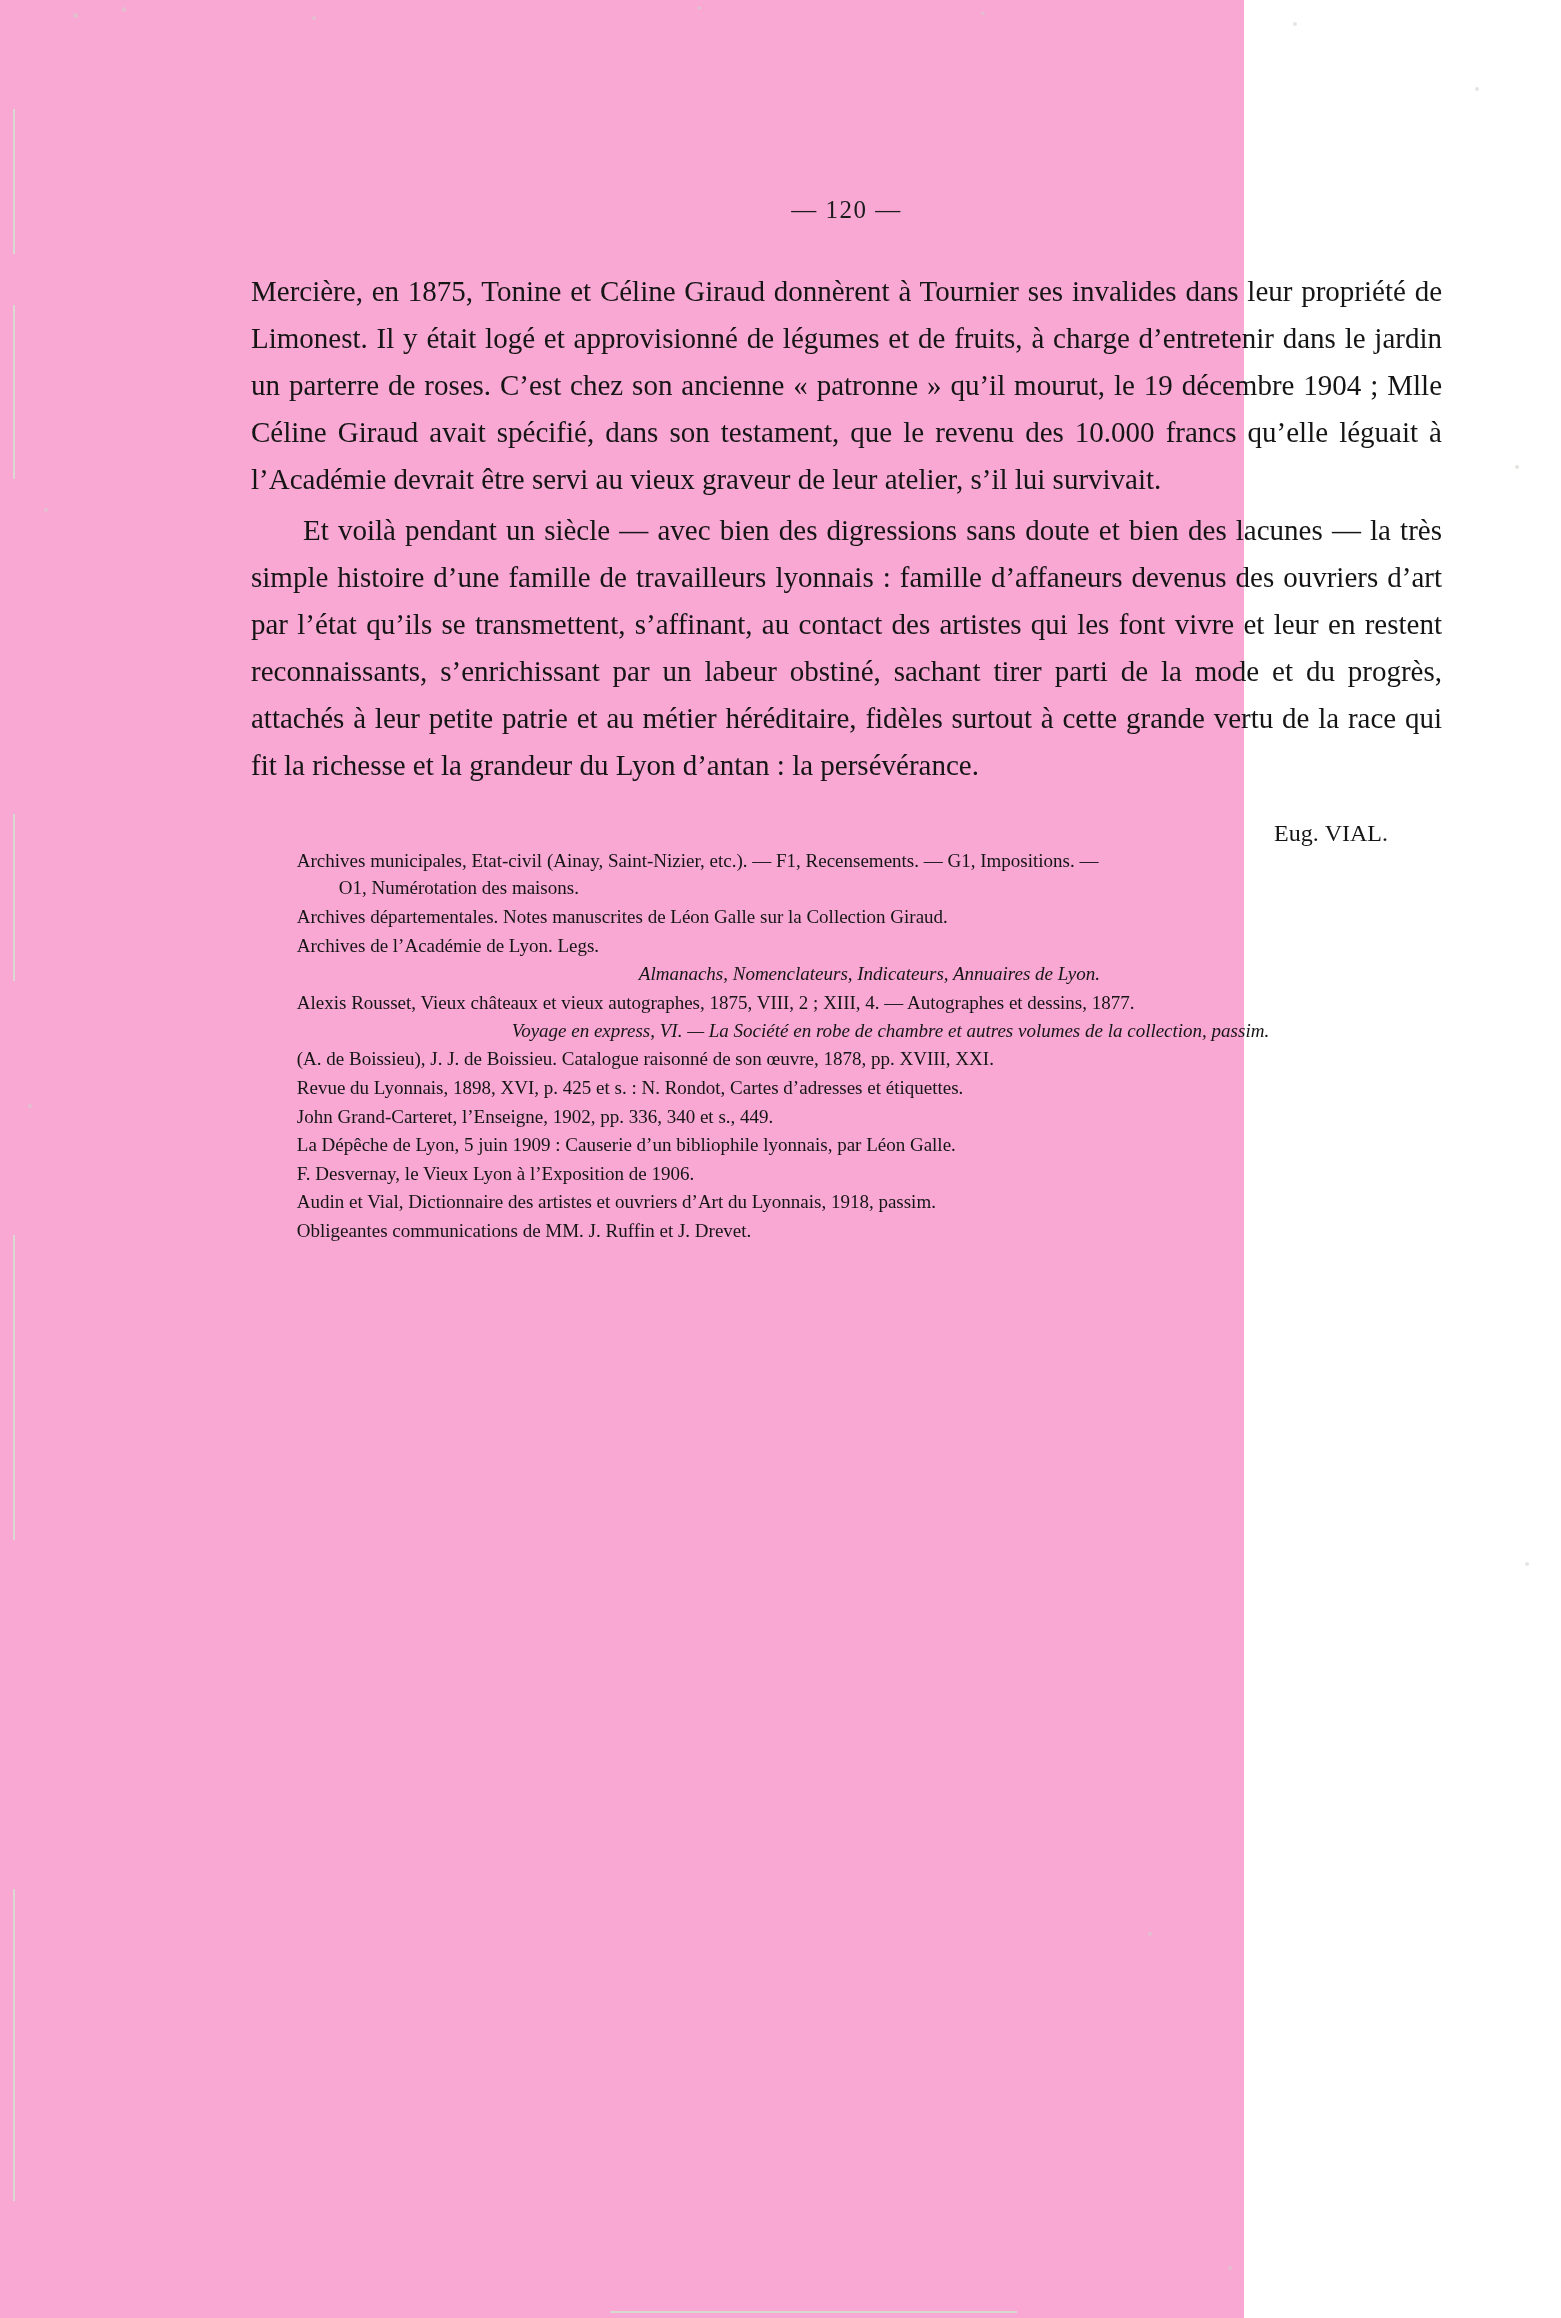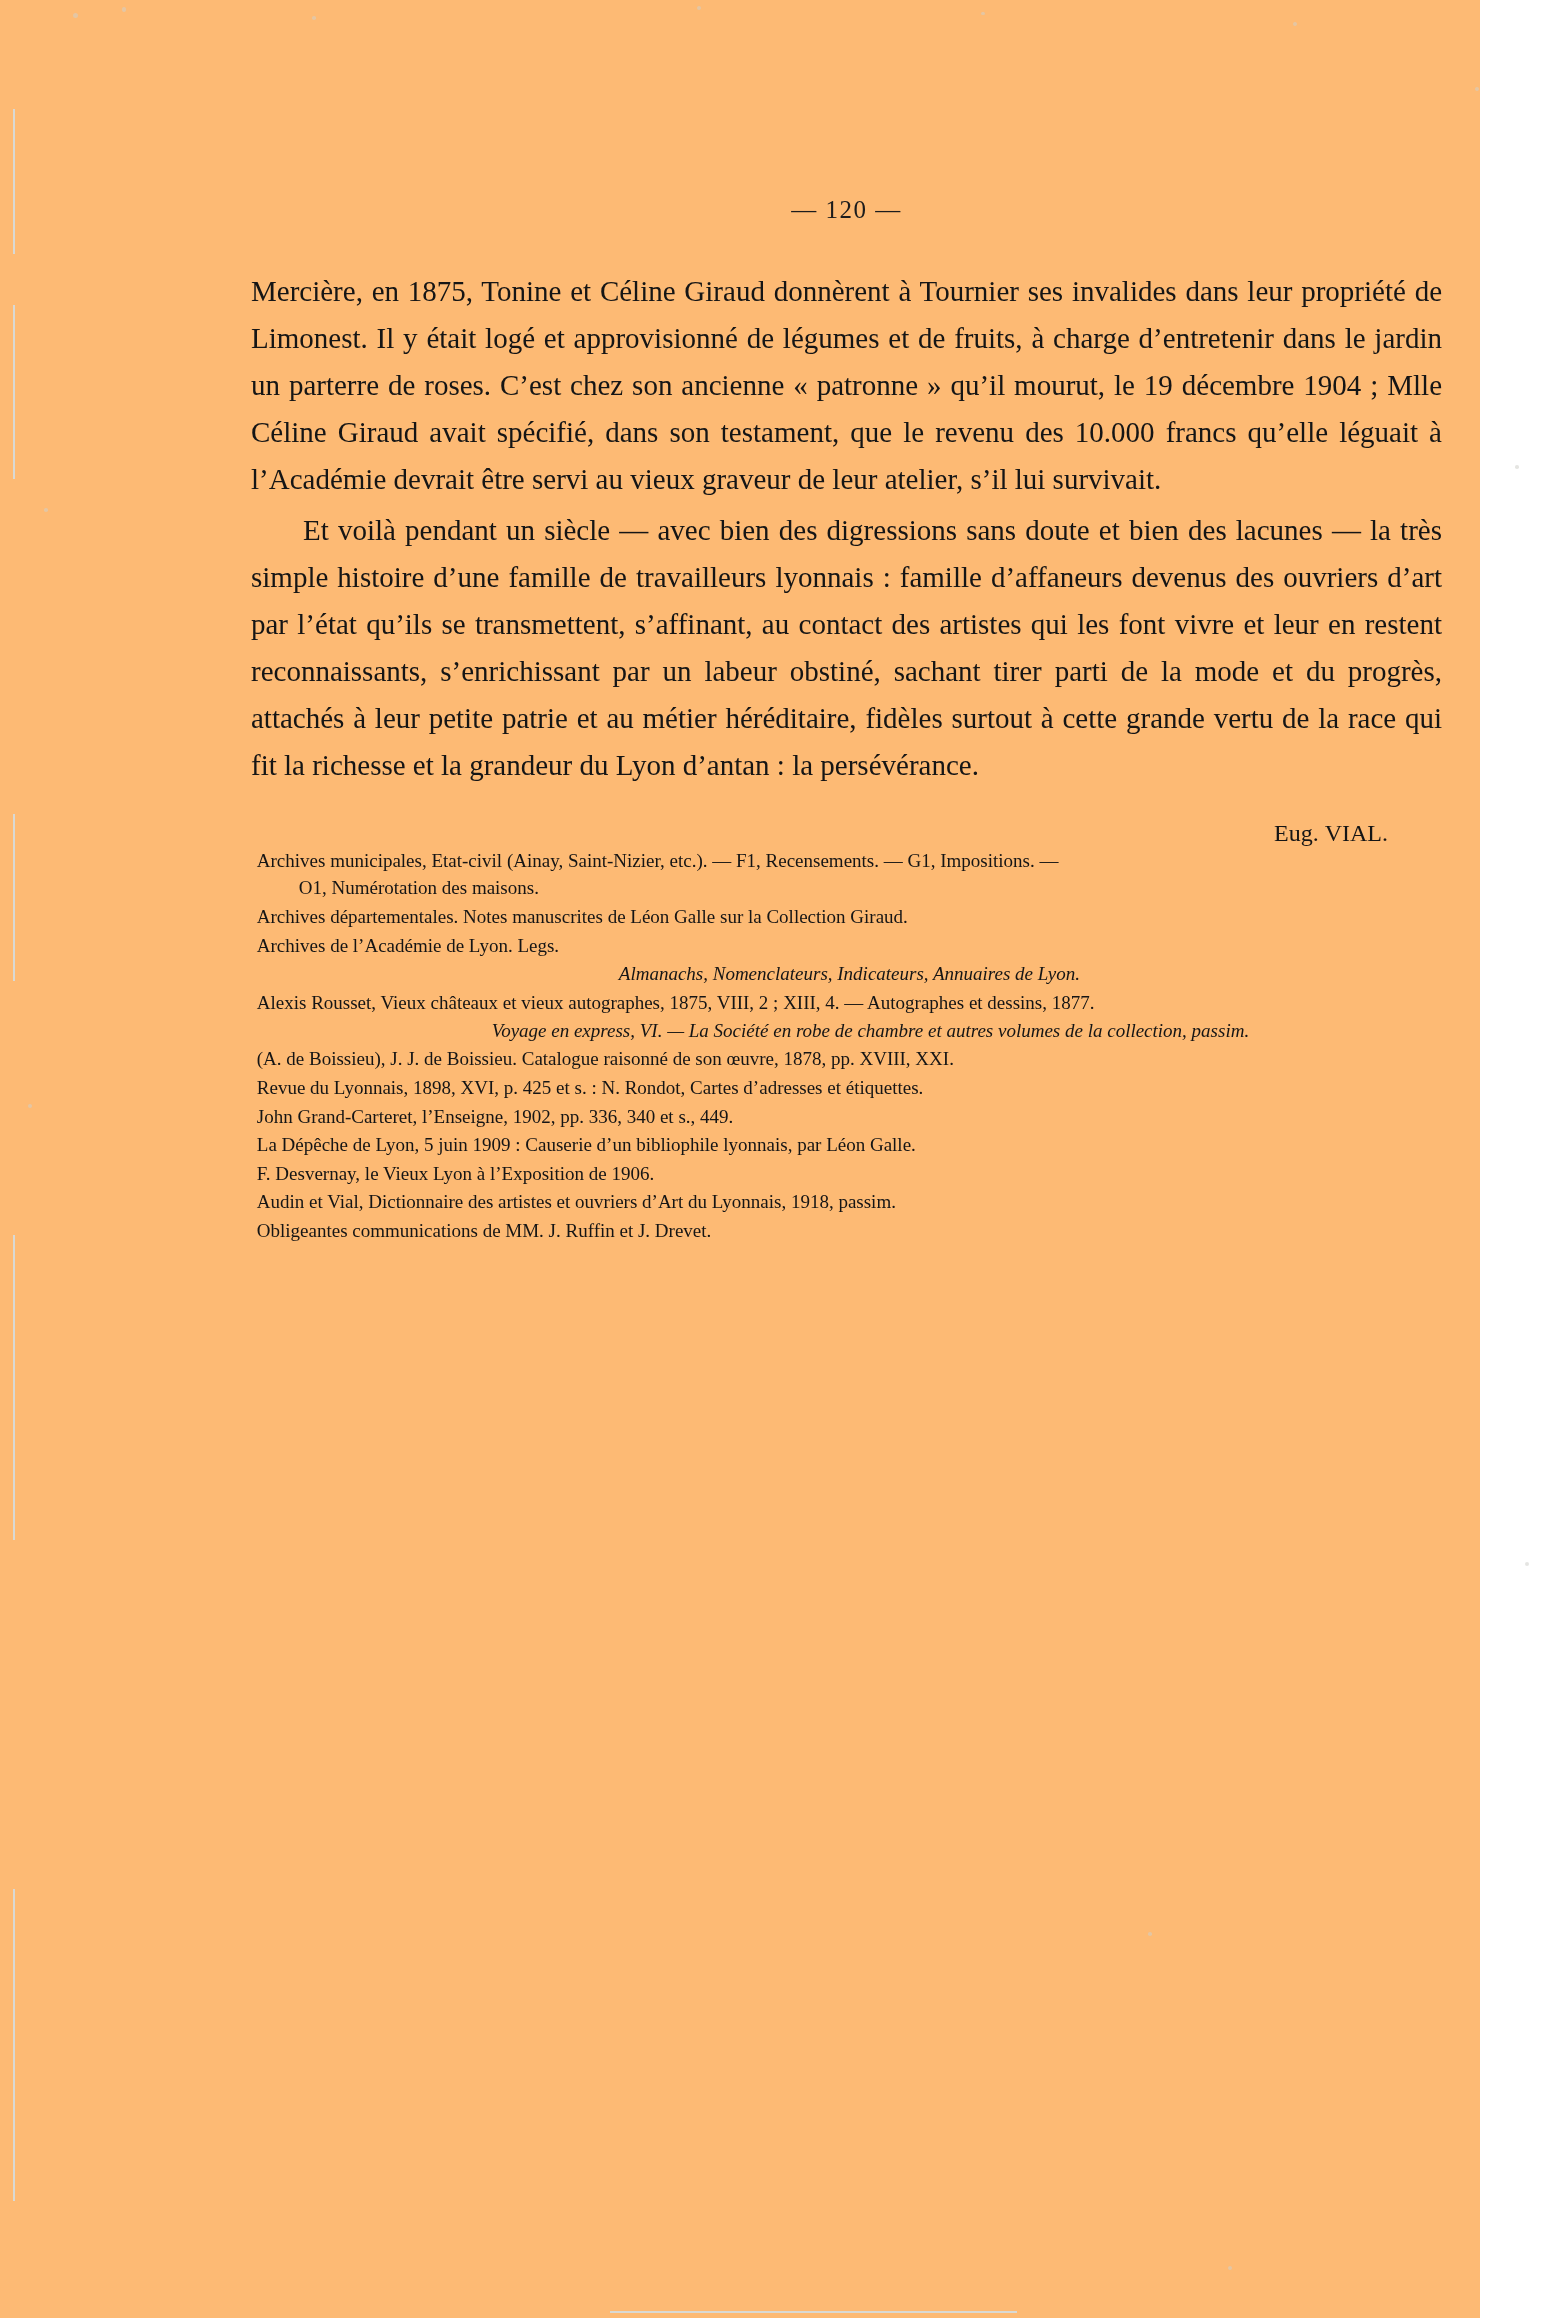--- a/index.html
+++ b/index.html
@@ -11,23 +11,23 @@
     width: 1562px;
     height: 2319px;
     position: relative;
     font-family: "Liberation Serif", serif;
     color: #151515;
     overflow: hidden;
   }
   .page {
     position: absolute;
     top: 0; left: 0;
-    width: 1480px;
+    width: 1244px;
     height: 2319px;
-    background: #fdba74;
+    background: #f9a8d4;
   }
   
   .speck {
     position: absolute;
     background: #cfcfcb;
     border-radius: 50%;
     opacity: .55;
   }
   .edge-mark {
     position: absolute;
@@ -76,20 +76,21 @@
     font-size: 26px;
     letter-spacing: 1.8px;
     margin-top: 312px;
     margin-bottom: 38px;
   }
 
   .biblio {
     font-size: 19px;
     line-height: 1.47;
     padding-left: 5.8px;
+    margin-left: 40px;
   }
   .biblio .entry {
     margin: 0 0 0.7px 0;
     text-indent: 0;
   }
   .biblio .entry .cont {
     display: block;
     padding-left: 42px;
   }
   .it { font-style: italic; text-align: center; }

